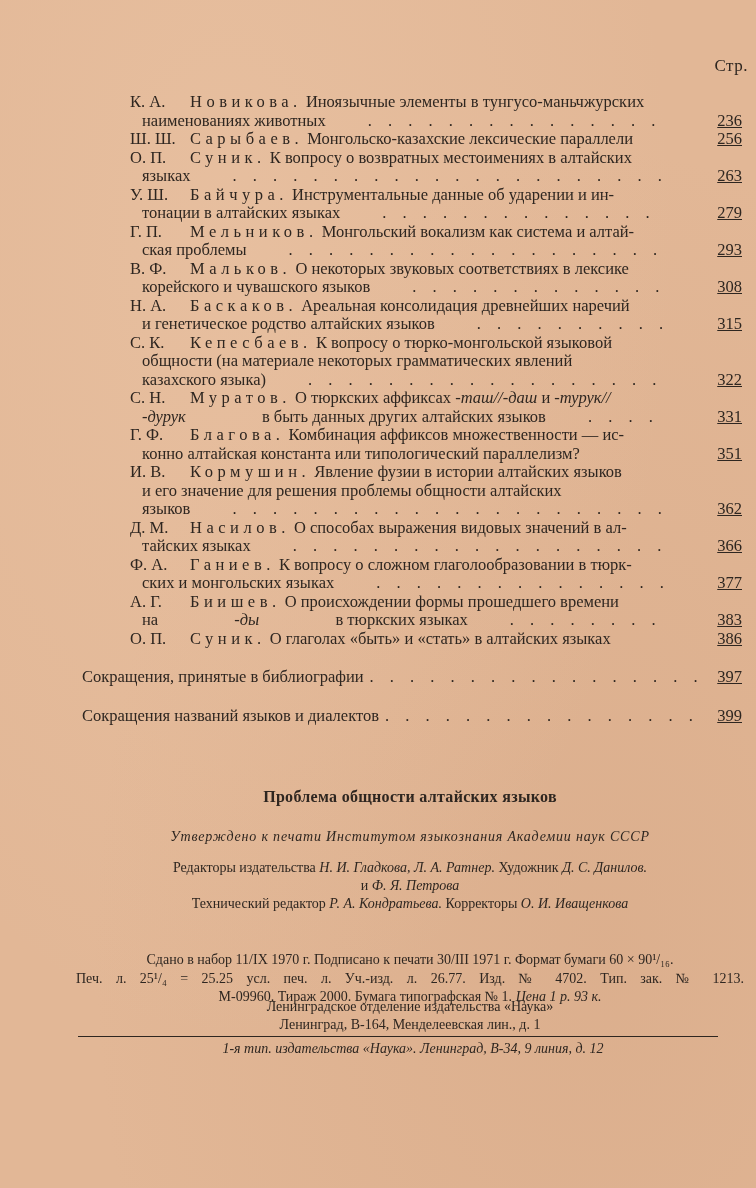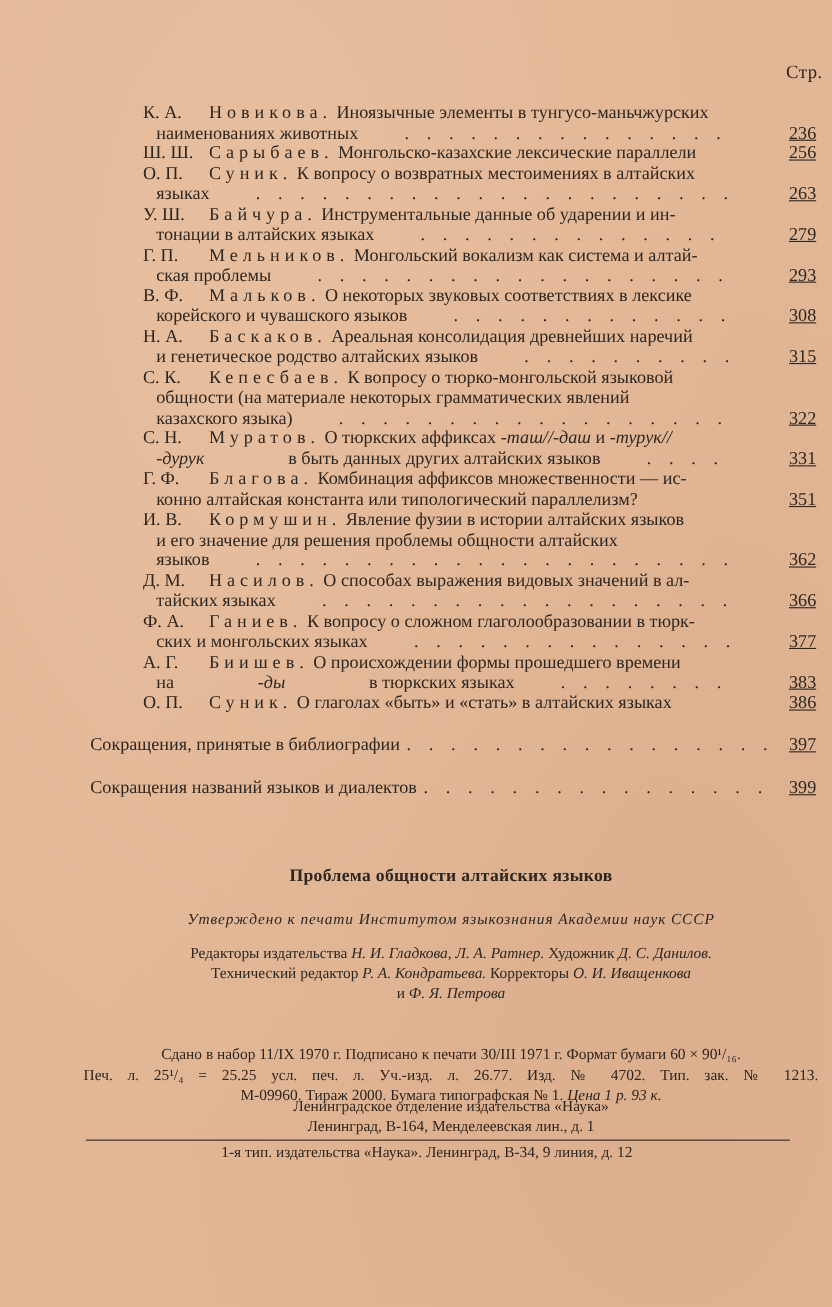--- a/index.html
+++ b/index.html
@@ -32,21 +32,21 @@
   .gap { height: 20px; }
   .extra .line { padding-left: 0; }
   .imprint { position: absolute; left: 70px; width: 680px; text-align: center; }
   .book-title { top: 788px; font-weight: bold; font-size: 16px; letter-spacing: 0.3px; }
   .approved { top: 829px; font-style: italic; font-size: 14px; letter-spacing: 0.8px; }
   .credits { top: 859px; font-size: 14px; line-height: 18px; }
   .pubinfo { top: 951px; font-size: 14px; line-height: 18.5px; }
   .pubinfo div:nth-child(2) { text-align: justify; text-align-last: justify; padding: 0 6px; }
   .publisher { top: 998px; font-size: 14px; line-height: 18px; }
   .rule { position: absolute; left: 78px; top: 1036px; width: 640px; height: 0; border-top: 1.5px solid #2e2620; }
-  .printer { top: 1041px; font-size: 14px; left: 48px; }
+  .printer { top: 1041px; font-size: 14px; left: 73px; font-style: italic; }
 </style>
 </head>
 <body>
 
 <div class="page-label">Стр.</div>
 
 <div class="toc">
 
   <div class="entry">
     <div class="line">
@@ -272,28 +272,28 @@
 
 <div class="imprint credits">
   <div>
     <span>Редакторы издательства</span>
     <i>Н. И. Гладкова,</i>
     <i>Л. А. Ратнер.</i>
     <span>Художник</span>
     <i>Д. С. Данилов.</i>
   </div>
   <div>
+    <span>и</span>
+    <i>Ф. Я. Петрова</i>
+  </div>
+  <div>
     <span>Технический редактор</span>
     <i>Р. А. Кондратьева.</i>
     <span>Корректоры</span>
     <i>О. И. Иващенкова</i>
-  </div>
-  <div>
-    <span>и</span>
-    <i>Ф. Я. Петрова</i>
   </div>
 </div>
 
 <div class="imprint pubinfo">
   <div>Сдано в набор 11/IX 1970 г. Подписано к печати 30/III 1971 г. Формат бумаги 60 × 90¹/₁₆.</div>
   <div>Печ. л. 25¹/₄ = 25.25 усл. печ. л. Уч.-изд. л. 26.77. Изд. № 4702. Тип. зак. № 1213.</div>
   <div>
     <span>М-09960. Тираж 2000. Бумага типографская № 1.</span>
     <i>Цена 1 р. 93 к.</i>
   </div>

